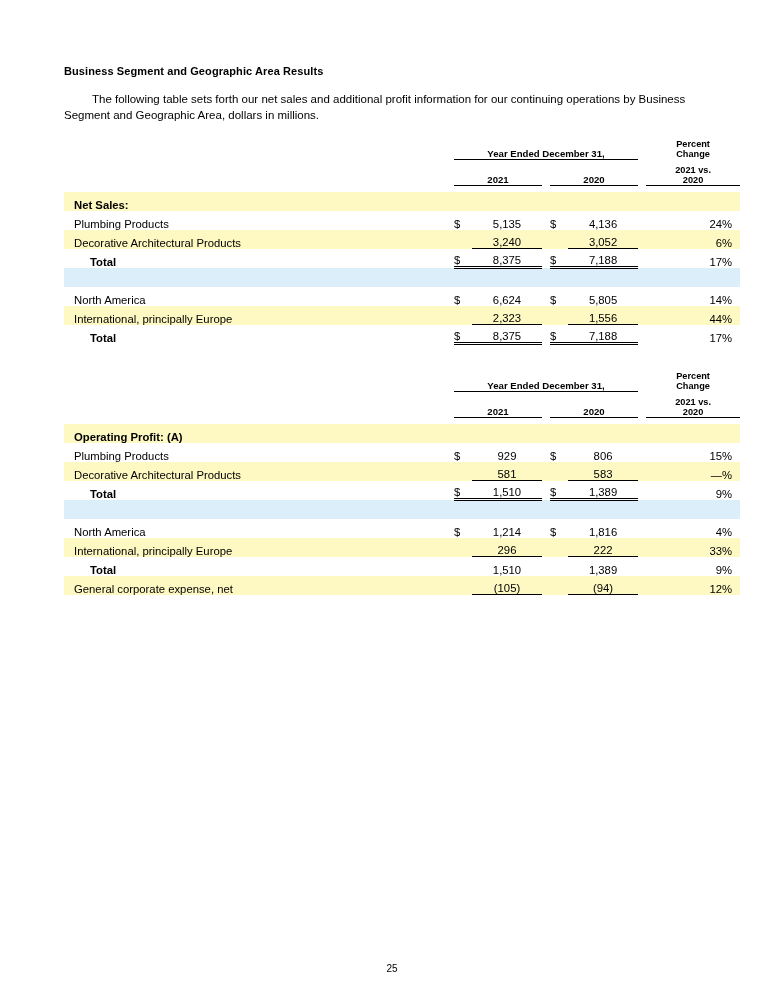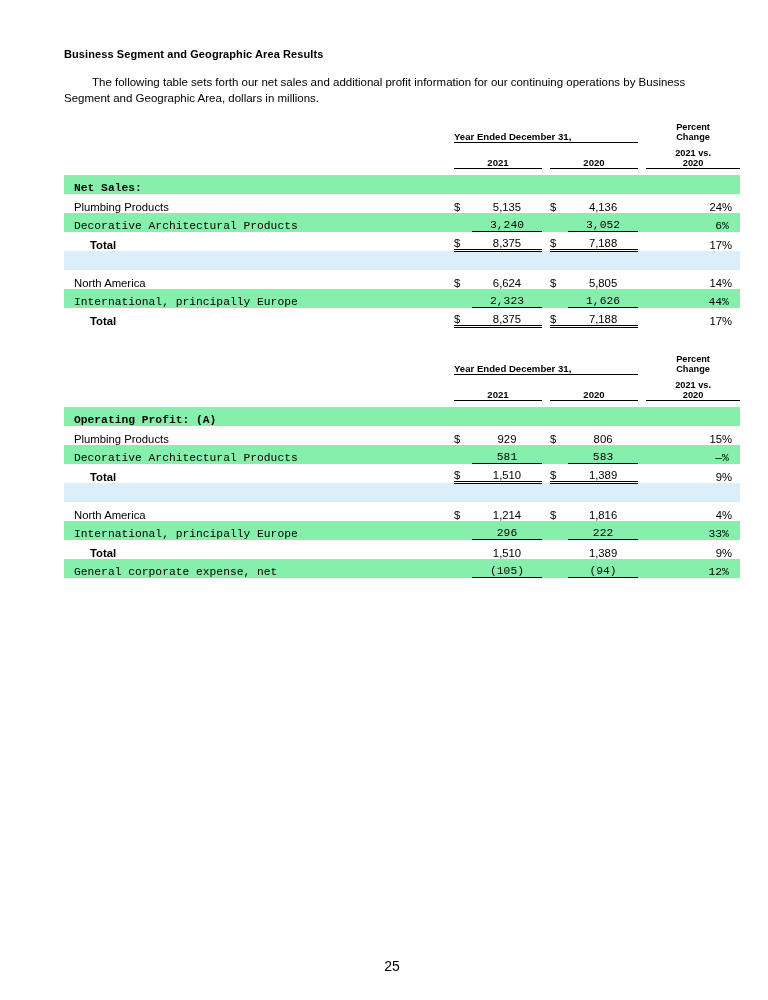--- a/index.html
+++ b/index.html
@@ -14,21 +14,21 @@
     color: #000000;
     position: relative;
     overflow: hidden;
   }
   .page {
     position: absolute;
     left: 0; top: 0;
     width: 768px;
     height: 1000px;
     box-sizing: border-box;
-    padding: 48px 40px 0 64px;
+    padding: 65px 40px 0 64px;
   }
   .doc-title {
     font-size: 11px;
     font-weight: bold;
     margin: 0 0 14px 0;
     letter-spacing: 0.1px;
   }
   .intro {
     font-size: 11.5px;
     line-height: 16px;
@@ -47,29 +47,30 @@
     vertical-align: bottom;
   }
   .row-h { height: 19px; }
   .c-label { width: 390px; }
   .c-cur   { width: 18px; text-align: left; }
   .c-num   { width: 70px; text-align: center; padding-right: 2px; }
   .c-gap   { width: 8px; }
   .c-pct   { width: 76px; text-align: right; padding-right: 6px; }
   .c-pctsym{ width: 18px; text-align: left; padding-left: 3px;}
 
-  .shade { background: #86efac; font-family: Liberation Mono, monospace; }
+  .shade { background: #fef9c3; }
   .band  { background: #dbeefa; }
   .bold { font-weight: bold; }
   .indent1 { padding-left: 10px !important; }
   .indent2 { padding-left: 26px !important; }
 
   .hdr-group {
     font-size: 9.6px;
     font-weight: bold;
+    text-align: center;
     border-bottom: 1px solid #000;
     padding-bottom: 2px;
   }
   .hdr-pct {
     font-size: 9.2px;
     font-weight: bold;
     text-align: center;
     line-height: 10px;
   }
   .hdr-year {
@@ -101,21 +102,21 @@
     margin-top: 24px;
     max-width: 600px;
   }
   .footnote .fn-label { font-weight: bold; }
   .footnote .fn-cont { display: block; padding-left: 22px; }
   .page-num {
     position: absolute;
     bottom: 26px;
     left: 16px; right: 0;
     text-align: center;
-    font-size: 14px;
+    font-size: 10px;
   }
   .total-line-top { border-top: 1px solid #000; }
 </style>
 </head>
 <body>
 
 <div class="page">
 
   <div class="doc-title">Business Segment and Geographic Area Results</div>
 
@@ -217,21 +218,21 @@
       <td class="c-pct">14</td>
       <td class="c-pctsym">%</td>
     </tr>
 
     <tr class="row-h shade">
       <td class="indent1">International, principally Europe</td>
       <td class="c-cur"></td>
       <td class="c-num underline-num">2,323</td>
       <td></td>
       <td class="c-cur"></td>
-      <td class="c-num underline-num">1,626</td>
+      <td class="c-num underline-num">1,556</td>
       <td></td>
       <td class="c-pct">44</td>
       <td class="c-pctsym">%</td>
     </tr>
 
     <tr class="row-h">
       <td class="indent2 bold">Total</td>
       <td class="c-cur ul-double">$</td>
       <td class="c-num ul-double">8,375</td>
       <td></td>

